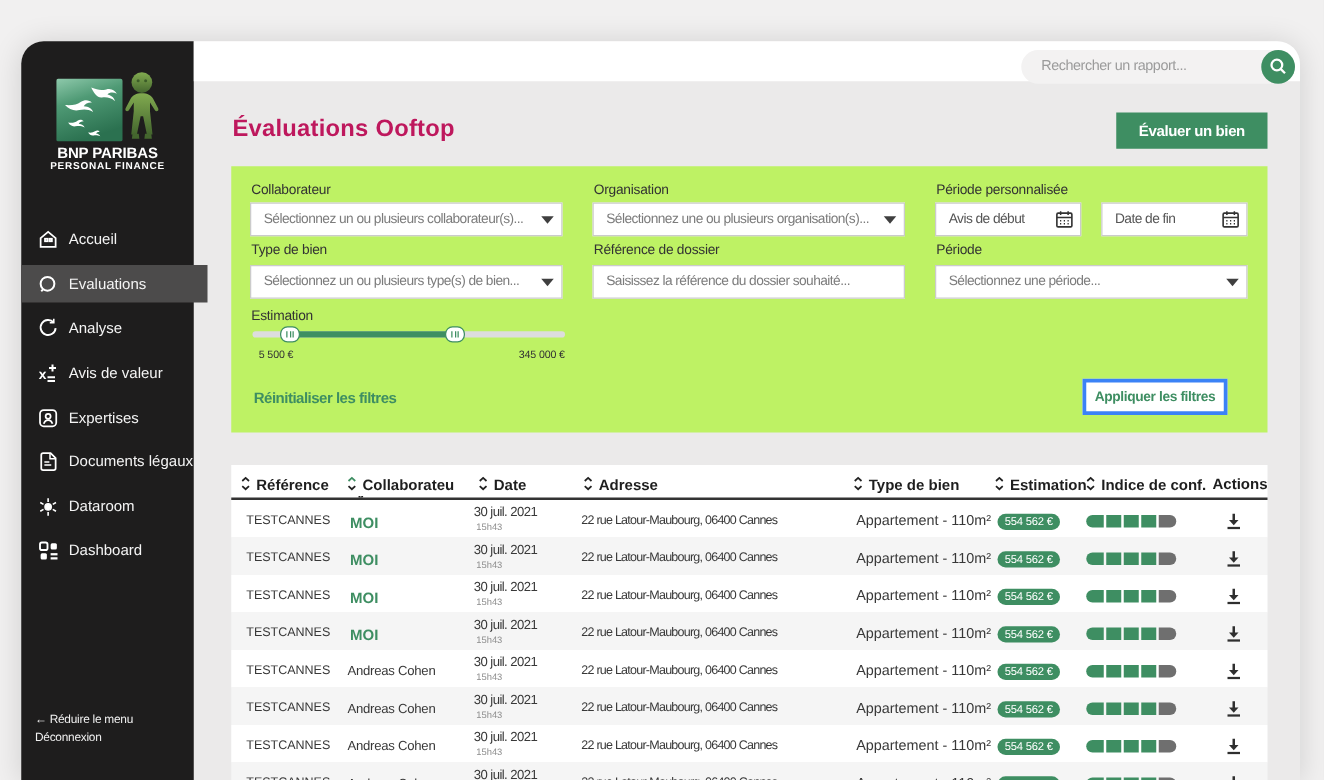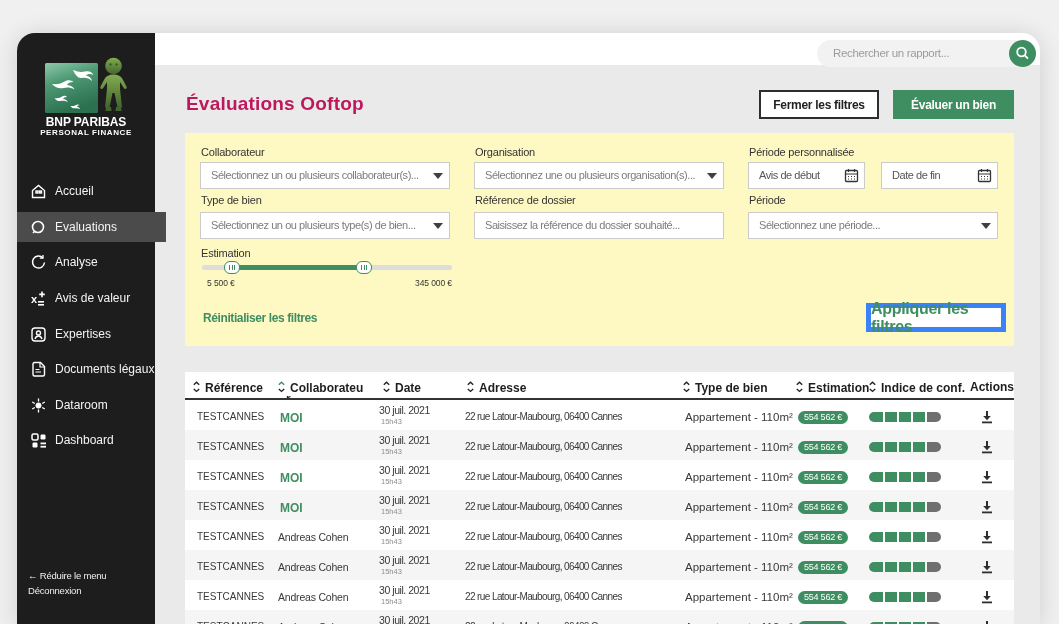--- a/index.html
+++ b/index.html
@@ -24,37 +24,37 @@
   #searchbtn { position:absolute; right:0px; top:0px; width:27px; height:27px; border-radius:50%;
                background:#3e8e62; }
   
   #content { position:absolute; left:138px; top:42px; width:885px; height:549px; }
   h1 { position:absolute; left:31px; top:18px; font-size:19px; color:#be185d; letter-spacing:0.2px; }
   .btn { position:absolute; top:15px; height:29px; font-size:12px; font-weight:bold; letter-spacing:-0.3px;
          display:flex; align-items:center; justify-content:center; }
   #btnclose { left:604px; width:120px; background:#fff; border:2px solid #2e2e2e; color:#222; }
   #btneval  { left:738px; width:121px; background:#3e8e62; color:#fff; }
   
-  #panel { position:absolute; left:30px; top:58px; width:829px; height:213px; background:#fef9c3; }
+  #panel { position:absolute; left:30px; top:58px; width:829px; height:213px; background:#bef264; }
   .flabel { position:absolute; font-size:11px; letter-spacing:-0.2px; color:#333; }
   .inp { position:absolute; height:27px; background:#fff; border:1px solid #cbcbcb;
          font-size:11px; letter-spacing:-0.45px; color:#7c7c7c; line-height:25px; padding-left:10px; padding-right:18px; white-space:nowrap; overflow:hidden; }
   .caret { position:absolute; width:0; height:0; border-left:5px solid transparent;
            border-right:5px solid transparent; border-top:6px solid #3f3f3f; }
   
   #track { position:absolute; left:17px; top:132px; width:250px; height:5px; background:#ddd; border-radius:3px; }
   #range { position:absolute; left:47px; top:132px; width:132px; height:5px; background:#3e8e62; }
   .handle { position:absolute; top:-4px; width:16px; height:13px; background:#fff;
             border:1.5px solid #3e8e62; border-radius:6px; display:flex; align-items:center;
             justify-content:center; gap:1.5px; }
   .handle i { display:block; width:1px; height:5px; background:#3e8e62; }
   .money { position:absolute; font-size:8.5px; letter-spacing:-0.1px; color:#333; }
   #reset { position:absolute; left:18px; top:178px; font-size:12px; letter-spacing:-0.4px; font-weight:bold; color:#3e8e62; }
-  #apply { position:absolute; left:681px; top:170px; width:140px; height:29px; border:5px solid #3b82f6;
-           color:#3e8e62; font-size:16px; letter-spacing:-0.3px; font-weight:bold; display:flex; align-items:center;
+  #apply { position:absolute; left:681px; top:170px; width:116px; height:29px; border:3px solid #3b82f6;
+           color:#3e8e62; font-size:11px; letter-spacing:-0.3px; font-weight:bold; display:flex; align-items:center;
            justify-content:center; background:#fff; }
   
   #table { position:absolute; left:30px; top:297px; width:829px; height:210px; }
   #thead { position:absolute; left:0; top:0; width:829px; height:28px; background:#fff;
            border-bottom:2px solid #333; overflow:visible; }
   .th { position:absolute; top:8px; font-size:12px; font-weight:bold; color:#1e1e1e; white-space:nowrap; }
   .th svg { position:relative; top:1px; margin-right:5px; }
   .row { position:absolute; left:0; width:829px; height:30px; background:#fff; }
   .row.alt { background:#f5f5f5; }
   .cell { position:absolute; font-size:11.5px; color:#383838; white-space:nowrap; }
@@ -185,21 +185,20 @@
         <svg width="27" height="27" viewBox="0 0 27 27" fill="none" stroke="#fff" stroke-width="1.8">
           <circle cx="12.5" cy="12" r="4.3"></circle>
           <path d="M15.7 15.3 L19 18.6"></path>
         </svg>
       </div>
     </div>
   </div>
 
   <div id="content">
     <h1>Évaluations Ooftop</h1>
-    <div class="btn" id="btnclose">Fermer les filtres</div>
     <div class="btn" id="btneval">Évaluer un bien</div>
 
     <div id="panel">
       <div class="flabel" style="left:16px; top:13px;">Collaborateur</div>
       <div class="flabel" style="left:290px; top:13px;">Organisation</div>
       <div class="flabel" style="left:564px; top:13px;">Période personnalisée</div>
 
       <div class="inp" style="left:15px; top:29px; width:250px;">Sélectionnez un ou plusieurs collaborateur(s)...</div>
       <div class="caret" style="left:248px; top:40px;"></div>
       <div class="inp" style="left:289px; top:29px; width:250px;">Sélectionnez une ou plusieurs organisation(s)...</div>

